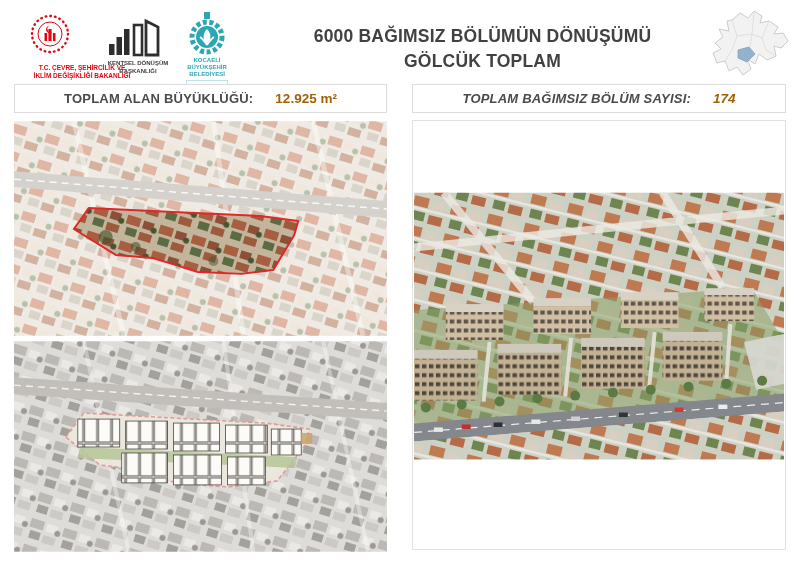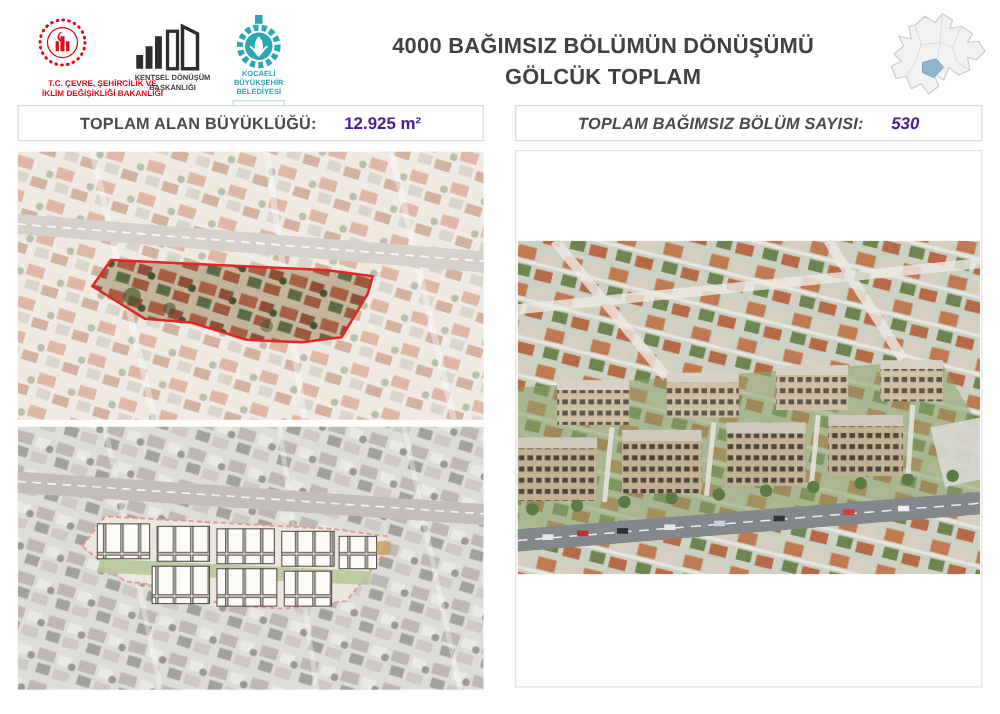--- a/index.html
+++ b/index.html
@@ -15,21 +15,21 @@
   .logo-kocaeli{left:176px;top:12px;width:62px;}
   .logo-kocaeli .txt{font-size:6px;color:#2ba7b4;line-height:1.15;margin-top:1px;}
   .logo-kocaeli .motto{margin:2px auto 0;width:40px;height:6px;border:1px solid #bfe2e6;}
   .title{position:absolute;left:295px;top:24px;width:375px;text-align:center;
          font-size:17.5px;font-weight:bold;color:#414042;line-height:1.4;letter-spacing:.2px;}
   .prov-map{position:absolute;left:704px;top:6px;}
   
   .statbar{position:absolute;top:84px;height:27px;background:#fff;border:1px solid #dcdcdc;
            display:flex;align-items:center;justify-content:center;}
   .statbar .lbl{font-size:13px;font-weight:bold;color:#4a4a4c;letter-spacing:.2px;}
-  .statbar .val{font-size:13.5px;font-weight:bold;color:#4c1d95;margin-left:22px;}
+  .statbar .val{font-size:13.5px;font-weight:bold;color:#a16207;margin-left:22px;}
   .statbar-left{left:14px;width:371px;}
   .statbar-right{left:412px;width:372px;font-style:italic;}
   
   .img{position:absolute;overflow:hidden;}
   .img-top-left{left:14px;top:121px;width:373px;height:215px;}
   .img-bottom-left{left:14px;top:341px;width:373px;height:211px;}
   .right-box{position:absolute;left:412px;top:120px;width:372px;height:428px;
              border:1px solid #e2e2e2;background:#fff;}
   .img-render{position:absolute;left:1px;top:71px;width:370px;height:268px;overflow:hidden;}
   svg{display:block;}
@@ -78,39 +78,39 @@
     </svg>
     <div class="txt">
       <span>KOCAELİ</span><br>
       <span>BÜYÜKŞEHİR</span><br>
       <span>BELEDİYESİ</span>
     </div>
     <div class="motto"></div>
   </div>
 
   <div class="title">
-    <span>4000 BAĞIMSIZ BÖLÜMÜN DÖNÜŞÜMÜ</span><br>
+    <span>6000 BAĞIMSIZ BÖLÜMÜN DÖNÜŞÜMÜ</span><br>
     <span>GÖLCÜK TOPLAM</span>
   </div>
 
   <div class="prov-map">
     <svg width="88" height="78" viewBox="0 0 88 78">
       <path d="M28,14 L36,7 L44,12 L50,5 L58,10 L56,17 L65,15 L74,21 L70,28 L79,27 L84,35 L77,42 L70,40 L72,50 L63,54 L55,48 L51,58 L43,53 L47,63 L39,69 L33,61 L25,65 L21,55 L13,57 L9,47 L17,43 L11,37 L19,31 L15,23 L25,25 L23,15 Z" fill="#f2f2f2" stroke="#cccccc" stroke-width="1" stroke-linejoin="round"></path>
       <path d="M28,14 L33,30 M50,5 L48,28 M65,15 L58,32 M33,30 L48,28 L58,32 M33,30 L28,44 M48,28 L46,41 M58,32 L62,44 M72,50 L62,44 M21,55 L28,44" stroke="#dddddd" stroke-width="0.9" fill="none"></path>
       <polygon points="34,44 45,41 51,48 43,56 34,52" fill="#93b3cb" stroke="#7fa3bf" stroke-width="0.8"></polygon>
     </svg>
   </div>
 
   <div class="statbar statbar-left">
     <span class="lbl">TOPLAM ALAN BÜYÜKLÜĞÜ:</span>
     <span class="val">12.925 m²</span>
   </div>
   <div class="statbar statbar-right">
     <span class="lbl">TOPLAM BAĞIMSIZ BÖLÜM SAYISI:</span>
-    <span class="val">530</span>
+    <span class="val">174</span>
   </div>
 
   <div class="img img-top-left">
     <svg width="373" height="215" viewBox="0 0 374 215">
       <defs>
         <pattern id="pA" width="34" height="27" patternUnits="userSpaceOnUse" patternTransform="rotate(17)">
           <rect width="34" height="27" fill="#e7e2d8"></rect>
           <rect x="1" y="2" width="14" height="9" fill="#d29579"></rect>
           <rect x="18" y="3" width="11" height="8" fill="#e9ddcc"></rect>
           <rect x="3" y="14" width="11" height="8" fill="#c9c2b2"></rect>

